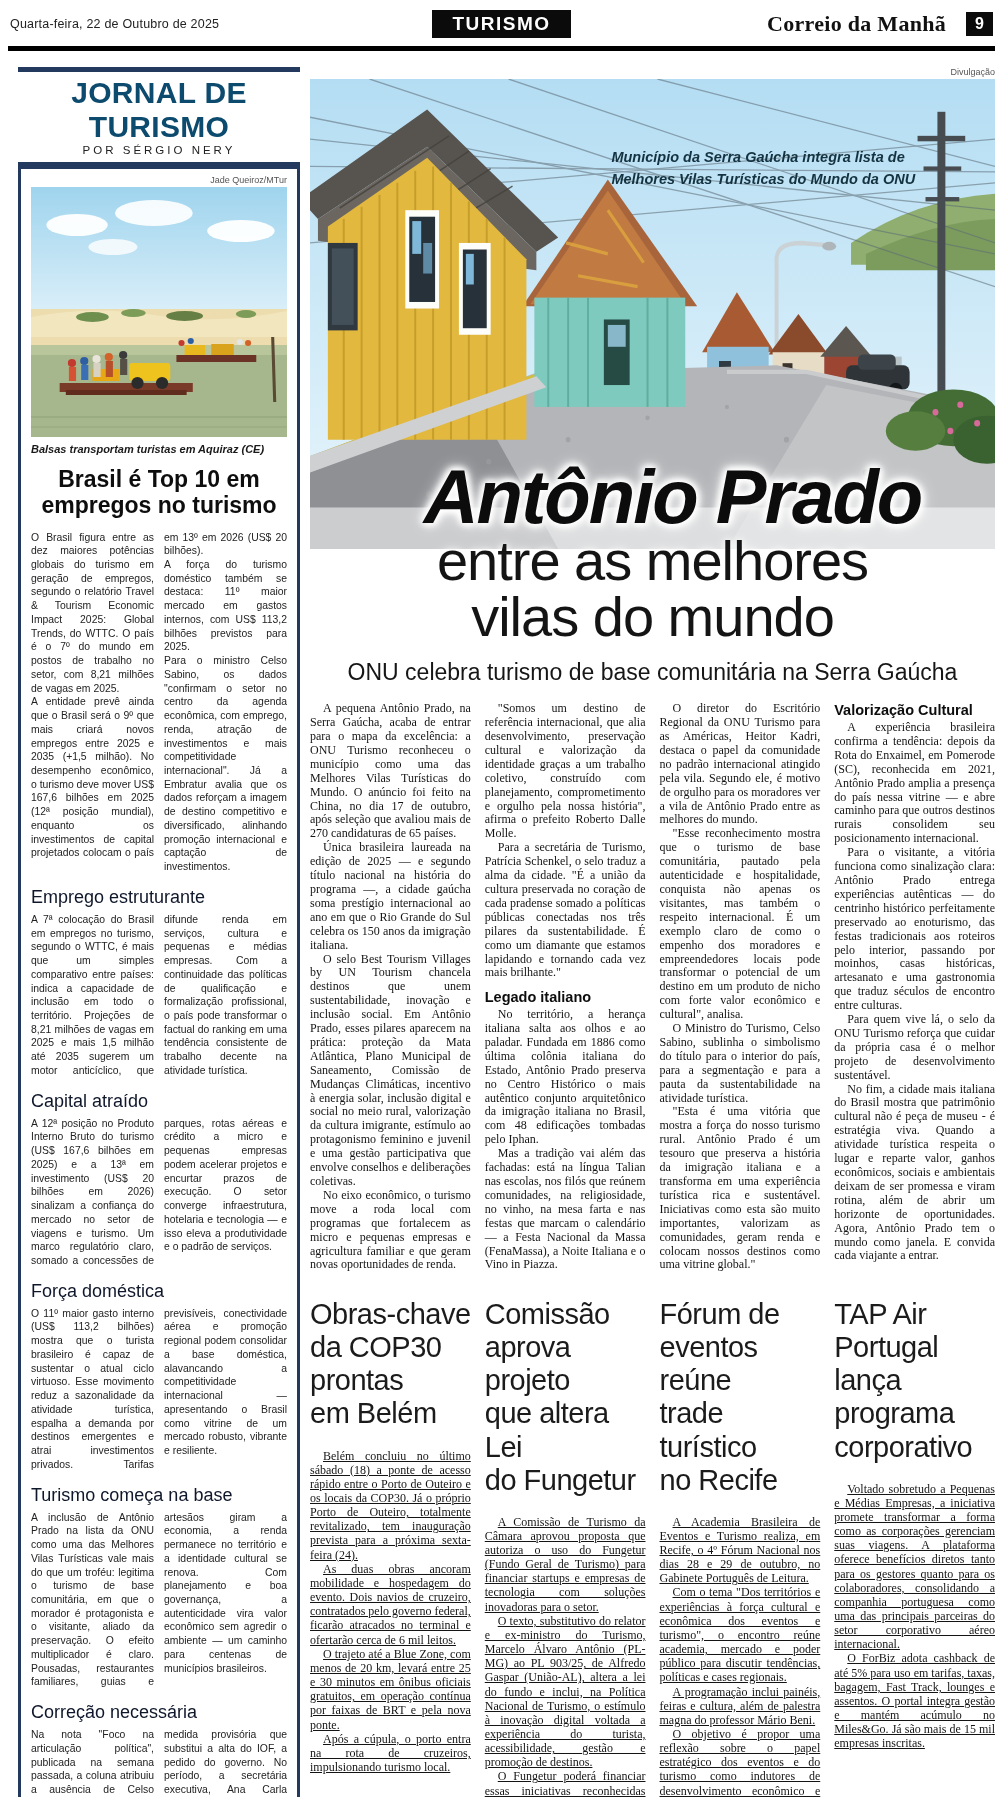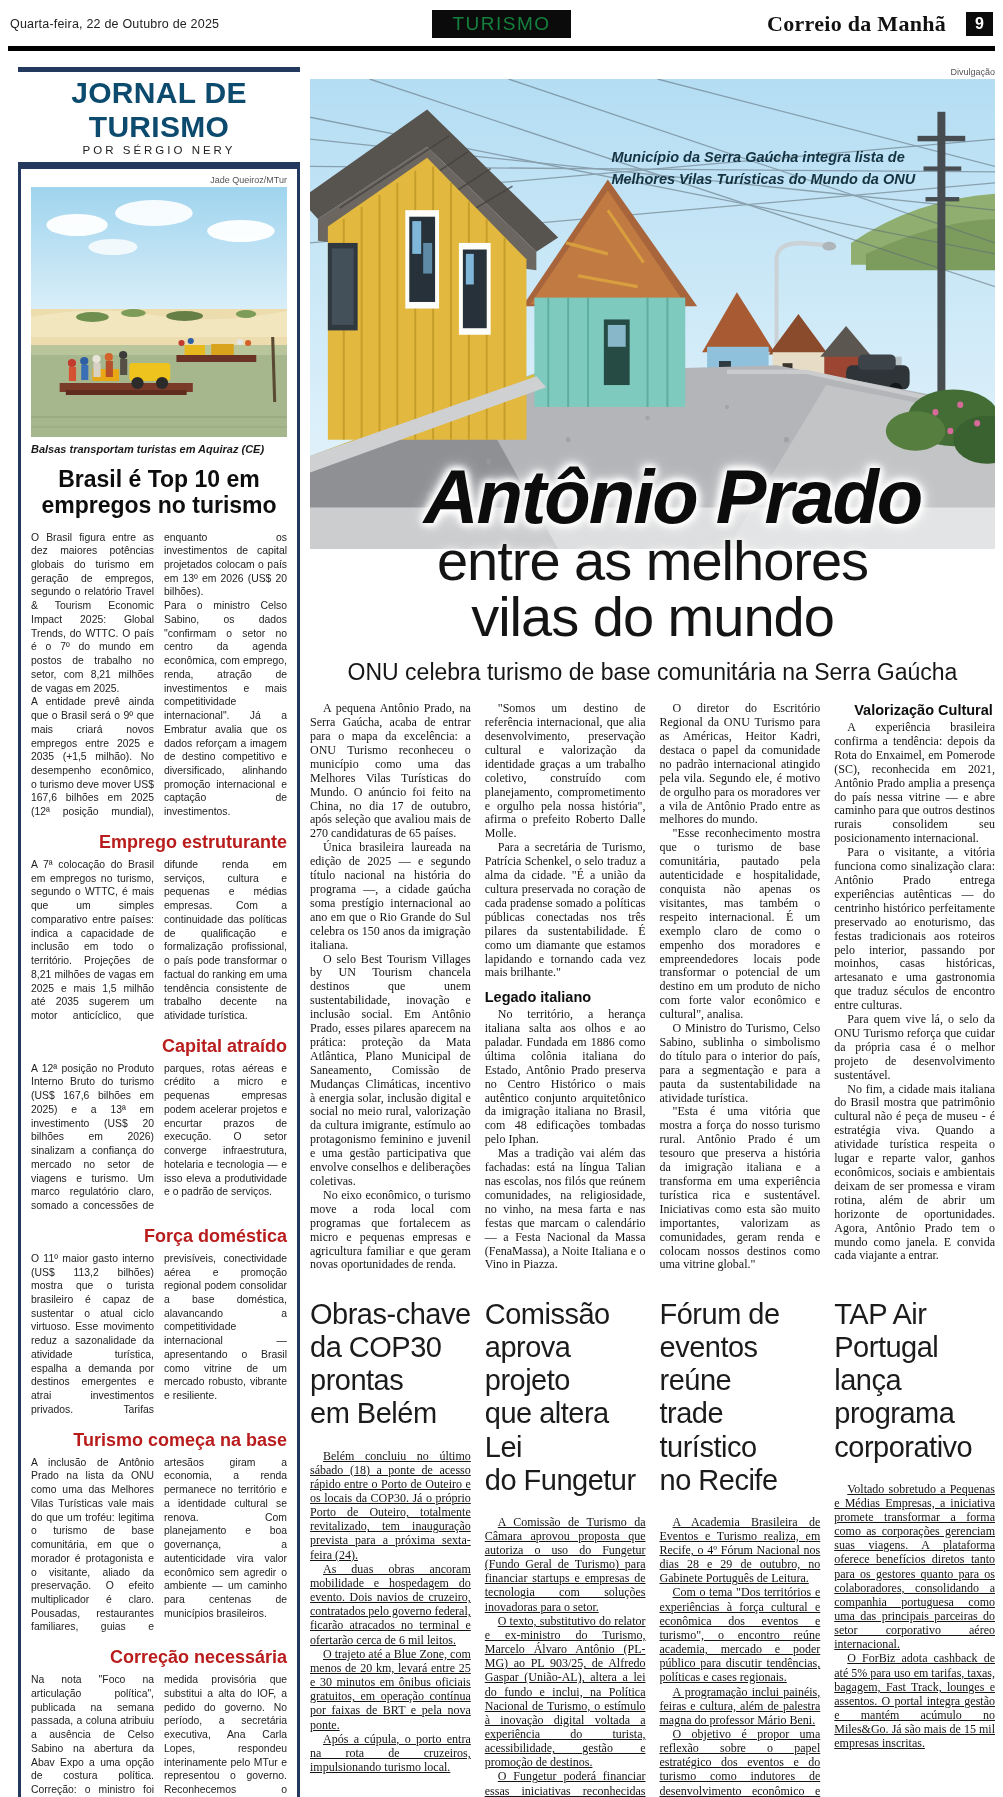--- a/index.html
+++ b/index.html
@@ -2,62 +2,62 @@
 <html lang="pt"><head>
 <meta charset="utf-8">
 <style>
   html,body{margin:0;padding:0;background:#fff;}
   body{width:1003px;height:1797px;overflow:hidden;font-family:"Liberation Sans",sans-serif;color:#111;}
   .page{width:1003px;height:1797px;position:relative;background:#fff;}
 
   
   .topbar{display:flex;align-items:center;padding:10px 10px 6px 10px;}
   .topbar .date{flex:1;font-size:12.5px;color:#222;letter-spacing:.2px;}
-  .badge{background:#0b0b0b;color:#15803d;font-weight:400;font-size:19px;letter-spacing:1.5px;padding:3px 20px;}
+  .badge{background:#0b0b0b;color:#ffffff;font-weight:700;font-size:19px;letter-spacing:1.5px;padding:3px 20px;}
   .top-right{flex:1;display:flex;justify-content:flex-end;align-items:center;gap:20px;}
   .masthead{font-family:"Liberation Serif",serif;font-weight:700;font-size:22px;letter-spacing:.3px;}
   .pagenum{background:#0b0b0b;color:#fff;font-weight:700;font-size:16px;padding:3px 9px;}
   .top-rule{height:5px;background:#000;margin:2px 8px 0 8px;}
 
   .content{display:flex;gap:10px;padding:16px 8px 0 18px;align-items:flex-start;}
 
   
   aside.jt{width:282px;flex:none;}
   .jt-bar{height:5px;background:#24395e;}
   .jt-bar.thin{height:4px;}
   .jt-title{font-size:30px;font-weight:800;text-align:center;margin:4px 0 0 0;letter-spacing:.3px;color:#0c4a6e;}
   .jt-byline{font-size:11.5px;letter-spacing:3px;text-align:center;color:#222;margin:0 0 6px 0;}
   .jt-box{border:3px solid #24395e;padding:6px 10px 10px 10px;margin-top:0;}
   .credit{ text-align:right;font-size:9px;color:#555;margin-bottom:2px;}
   .photo1{width:100%;height:250px;display:block;}
   .jt-caption{font-style:italic;font-weight:600;font-size:11px;margin:6px 0 12px 0;color:#1a1a1a;}
   .lead-title{font-size:23px;font-weight:600;text-align:center;line-height:1.12;white-space:pre-line;margin:6px 0 12px 0;color:#0d0d0d;}
   .cols2{columns:2;column-gap:10px;font-size:10.4px;line-height:1.32;text-align:justify;hyphens:auto;color:#222;}
   .cols2 p{margin:0;}
-  .sec-head{font-size:18px;font-weight:700;text-align:right;margin:13px 0 5px 0;color:#b91c1c;}
+  .sec-head{font-size:18px;font-weight:400;text-align:left;margin:13px 0 5px 0;color:#0f172a;}
 
   
   main.mn{flex:1;min-width:0;}
   .credit-main{text-align:right;font-size:9px;color:#555;margin-bottom:2px;}
   .mainphoto{position:relative;height:470px;}
   .mainphoto svg{width:100%;height:100%;display:block;}
   .overlay-caption{position:absolute;top:68px;left:44%;font-style:italic;font-weight:600;font-size:14.5px;line-height:1.5;color:#14323f;white-space:pre-line;}
 
   .headline{text-align:center;margin-top:-88px;position:relative;z-index:2;}
   .hl1{font-size:76px;font-weight:800;font-style:italic;letter-spacing:-2px;line-height:.95;color:#0c0c0c;
        text-shadow:0 0 6px #fff,0 0 10px #fff,0 0 18px #fff,2px 2px 8px #fff,-2px -2px 8px #fff;padding-left:40px;}
   .hl2{font-size:56px;font-weight:400;letter-spacing:-1px;line-height:1.0;color:#141414;
        text-shadow:0 0 6px #fff,0 0 12px #fff;}
   .subhead{text-align:center;font-size:23px;font-weight:400;color:#161616;margin:14px 0 0 0;}
 
   .article-cols{display:grid;grid-template-columns:repeat(4,1fr);gap:14px;margin-top:16px;
       font-family:"Liberation Serif",serif;font-size:12px;line-height:1.16;text-align:justify;hyphens:auto;color:#141414;}
   .acol p{margin:0;text-indent:13px;}
   .inhead{font-family:"Liberation Sans",sans-serif;font-size:14.5px;font-weight:700;margin:9px 0 2px 0;text-indent:0;color:#0d0d0d;}
-  .inhead.first{margin-top:0;margin-left:20px;}
+  .inhead.first{margin-top:0;}
 
   .bottom-grid{display:grid;grid-template-columns:repeat(4,1fr);gap:14px;margin-top:26px;}
   .bh{font-family:"Liberation Sans",sans-serif;font-size:29px;font-weight:400;line-height:1.14;letter-spacing:-.5px;
       white-space:pre-line;margin:0 0 18px 0;color:#1b1b1b;}
   .barticle p{font-family:"Liberation Serif",serif;font-size:12px;line-height:1.18;text-align:justify;hyphens:auto;
       text-indent:13px;margin:0;color:#141414;text-decoration:underline;}
 </style>
 </head>
 <body>
 
@@ -134,20 +134,21 @@
           <path d="M0,240 H250" stroke="#93a57c" stroke-width="2" opacity=".4"></path>
         </svg>
 
         <div class="jt-caption">Balsas transportam turistas em Aquiraz (CE)</div>
 
         <h2 class="lead-title">Brasil é Top 10 em
 empregos no turismo</h2>
         <div class="cols2">
           <p>O Brasil figura entre as dez maiores potências globais do turismo em geração de empregos, segundo o relatório Travel &amp; Tourism Economic Impact 2025: Global Trends, do WTTC. O país é o 7º do mundo em postos de trabalho no setor, com 8,21 milhões de vagas em 2025.</p>
           <p>A entidade prevê ainda que o Brasil será o 9º que mais criará novos empregos entre 2025 e 2035 (+1,5 milhão). No desempenho econômico, o turismo deve mover US$ 167,6 bilhões em 2025 (12ª posição mundial), enquanto os investimentos de capital projetados colocam o país em 13º em 2026 (US$ 20 bilhões).</p>
+          <p>A força do turismo doméstico também se destaca: 11º maior mercado em gastos internos, com US$ 113,2 bilhões previstos para 2025.</p>
           <p>Para o ministro Celso Sabino, os dados "confirmam o setor no centro da agenda econômica, com emprego, renda, atração de investimentos e mais competitividade internacional". Já a Embratur avalia que os dados reforçam a imagem de destino competitivo e diversificado, alinhando promoção internacional e captação de investimentos.</p>
         </div>
 
         <h3 class="sec-head">Emprego estruturante</h3>
         <div class="cols2">
           <p>A 7ª colocação do Brasil em empregos no turismo, segundo o WTTC, é mais que um simples comparativo entre países: indica a capacidade de inclusão em todo o território. Projeções de 8,21 milhões de vagas em 2025 e mais 1,5 milhão até 2035 sugerem um motor anticíclico, que difunde renda em serviços, cultura e pequenas e médias empresas. Com a continuidade das políticas de qualificação e formalização profissional, o país pode transformar o factual do ranking em uma tendência consistente de trabalho decente na atividade turística.</p>
         </div>
 
         <h3 class="sec-head">Capital atraído</h3>
         <div class="cols2">

